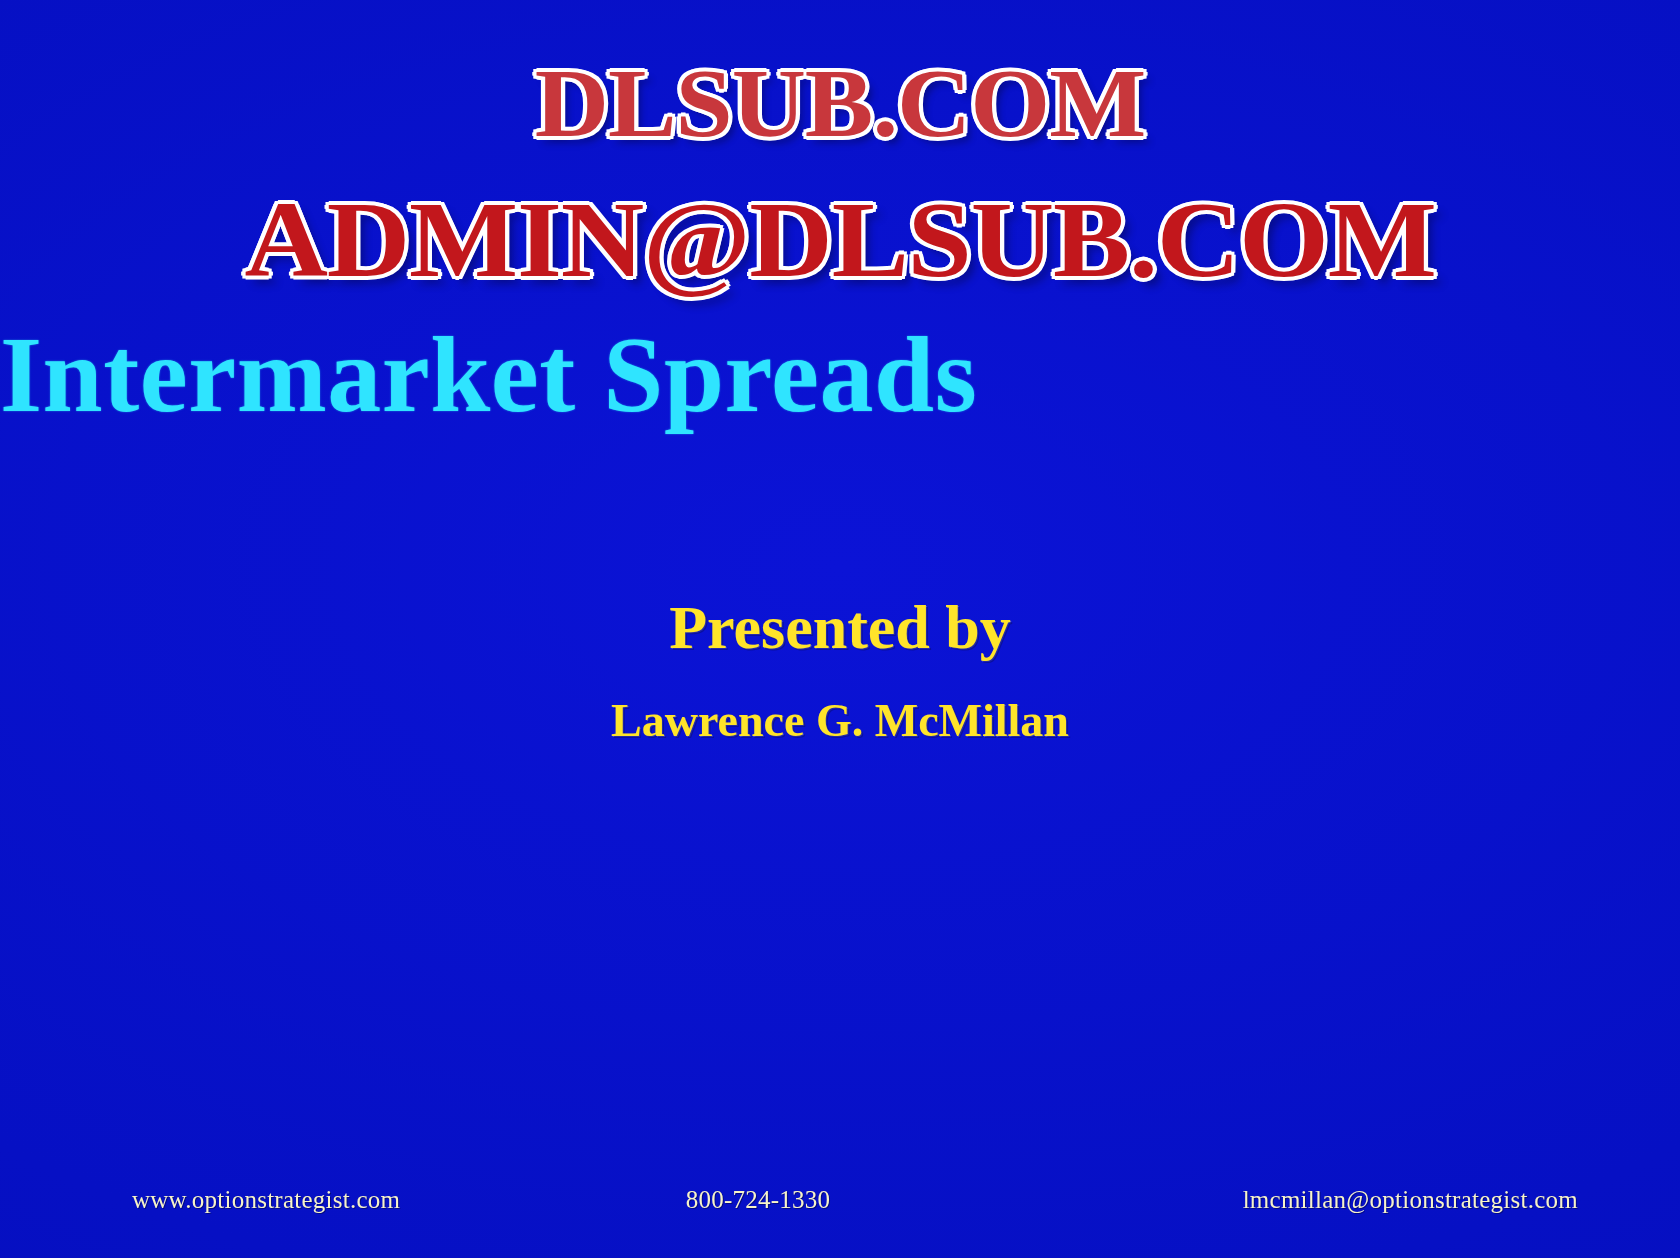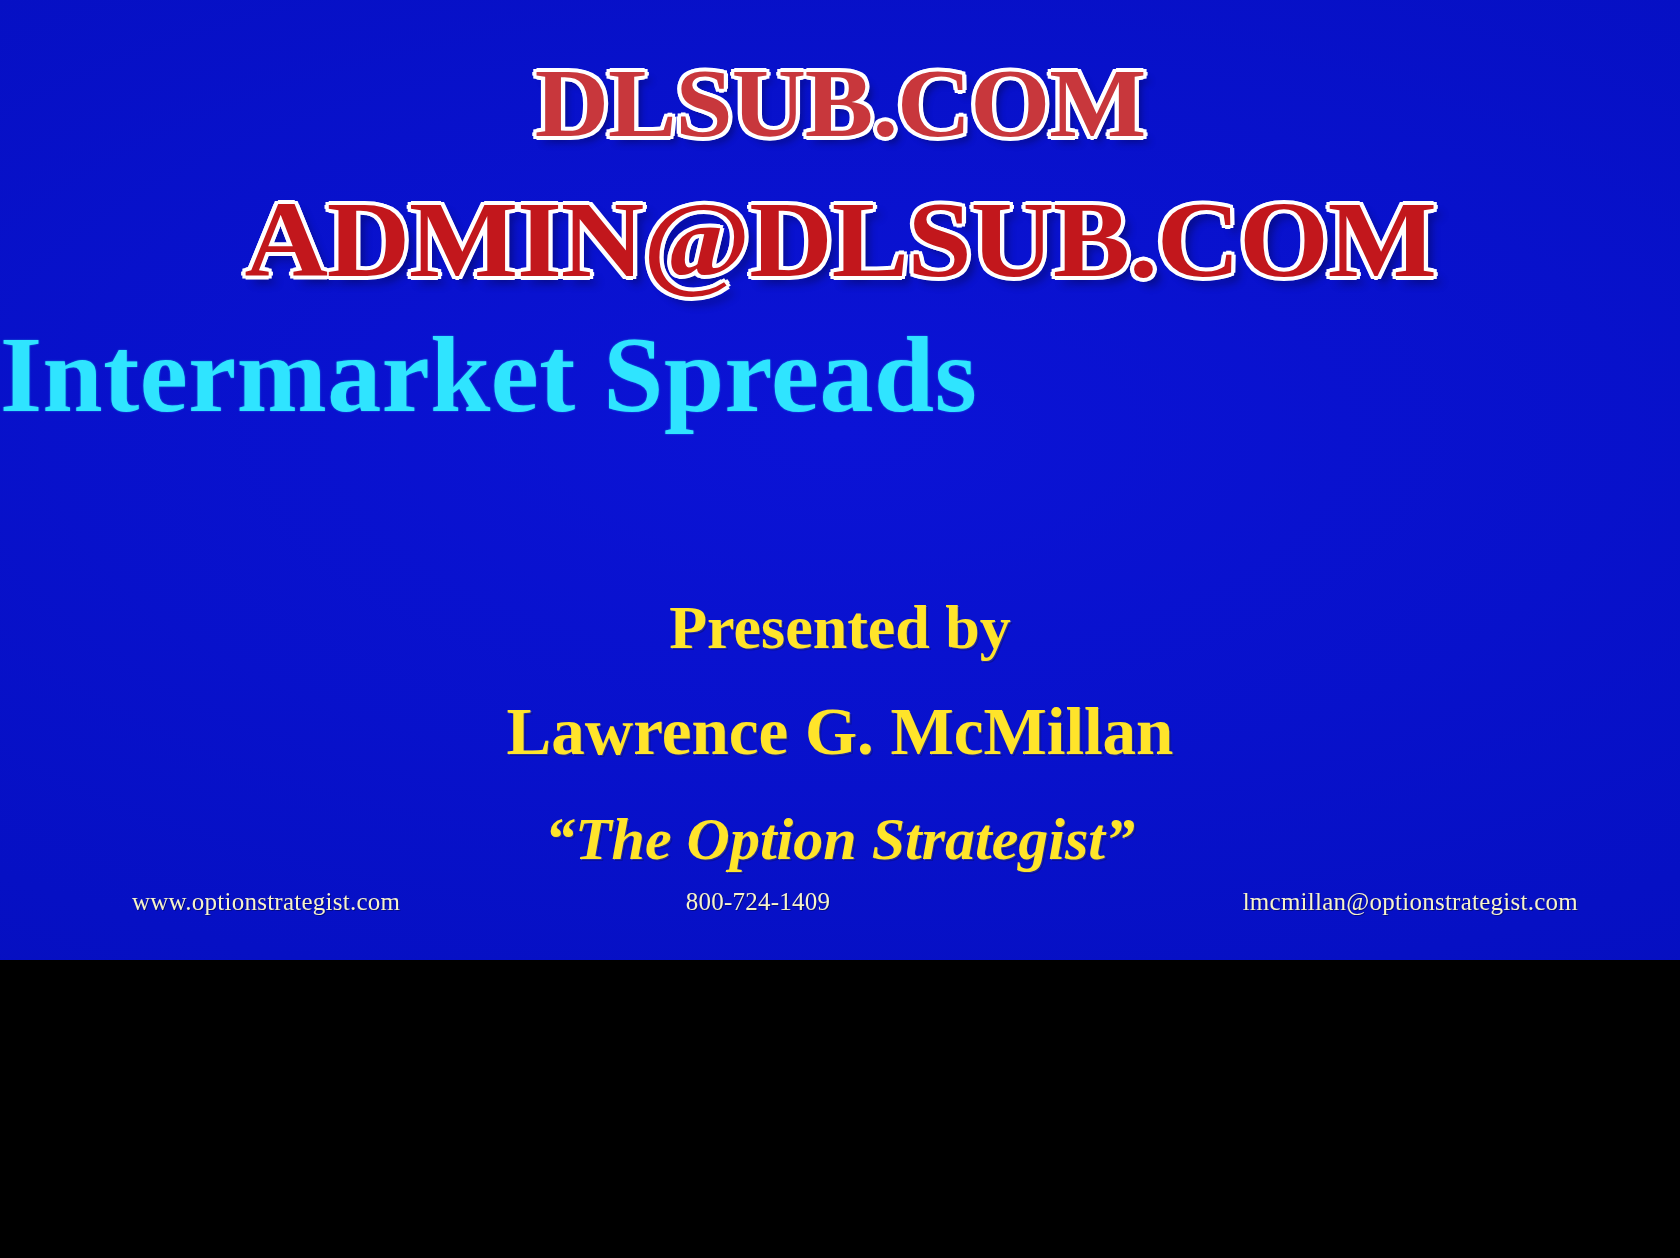--- a/index.html
+++ b/index.html
@@ -4,21 +4,21 @@
 <title>Intermarket Spreads</title>
 <style>
   html, body {
     margin: 0;
     padding: 0;
     background: #000;
   }
   #slide {
     position: relative;
     width: 1680px;
-    height: 960px;
+    height: 1258px;
     overflow: hidden;
     background: #0a10cc;
     background-image:
       radial-gradient(ellipse 140% 110% at 50% 45%, #0b13d6 0%, #0610c4 55%, #050cb4 100%);
     font-family: "Liberation Serif", "DejaVu Serif", serif;
     -webkit-font-smoothing: antialiased;
   }
 
   
   .watermark-layer {
@@ -90,21 +90,21 @@
     color: #ffe42a;
   }
   .presenter-line {
     font-size: 62px;
     font-weight: bold;
     line-height: 1.0;
     white-space: nowrap;
     text-shadow: 2px 2px 0 rgba(10,12,120,0.55), 1px 1px 0 rgba(255,255,255,0.25);
   }
   .presenter-intro { margin-bottom: 40px; }
-  .presenter-name  { font-size: 67px; margin-bottom: 40px; }
+  .presenter-name  { font-size: 46px; margin-bottom: 40px; }
   .presenter-tag {
     font-size: 60px;
     font-style: italic;
     font-weight: bold;
     white-space: nowrap;
     text-shadow: 2px 2px 0 rgba(10,12,120,0.55), 1px 1px 0 rgba(255,255,255,0.25);
   }
 
   
   .footer {
@@ -136,22 +136,21 @@
   <div class="watermark-layer">
     <div class="wm wm-1">DLSUB.COM</div>
     <div class="wm wm-2">ADMIN@DLSUB.COM</div>
   </div>
 
   <div class="slide-title">Intermarket Spreads</div>
 
   <div class="presenter">
     <div class="presenter-line presenter-intro">Presented by</div>
     <div class="presenter-line presenter-name">Lawrence G. McMillan</div>
-    <div class="presenter-tag">“The Option Strategist”</div>
   </div>
 
   <div class="footer">
     <span class="footer-item footer-left">www.optionstrategist.com</span>
-    <span class="footer-item footer-center">800-724-1409</span>
+    <span class="footer-item footer-center">800-724-1330</span>
     <span class="footer-item footer-right">lmcmillan@optionstrategist.com</span>
   </div>
 
 </div>
 
 </body></html>

